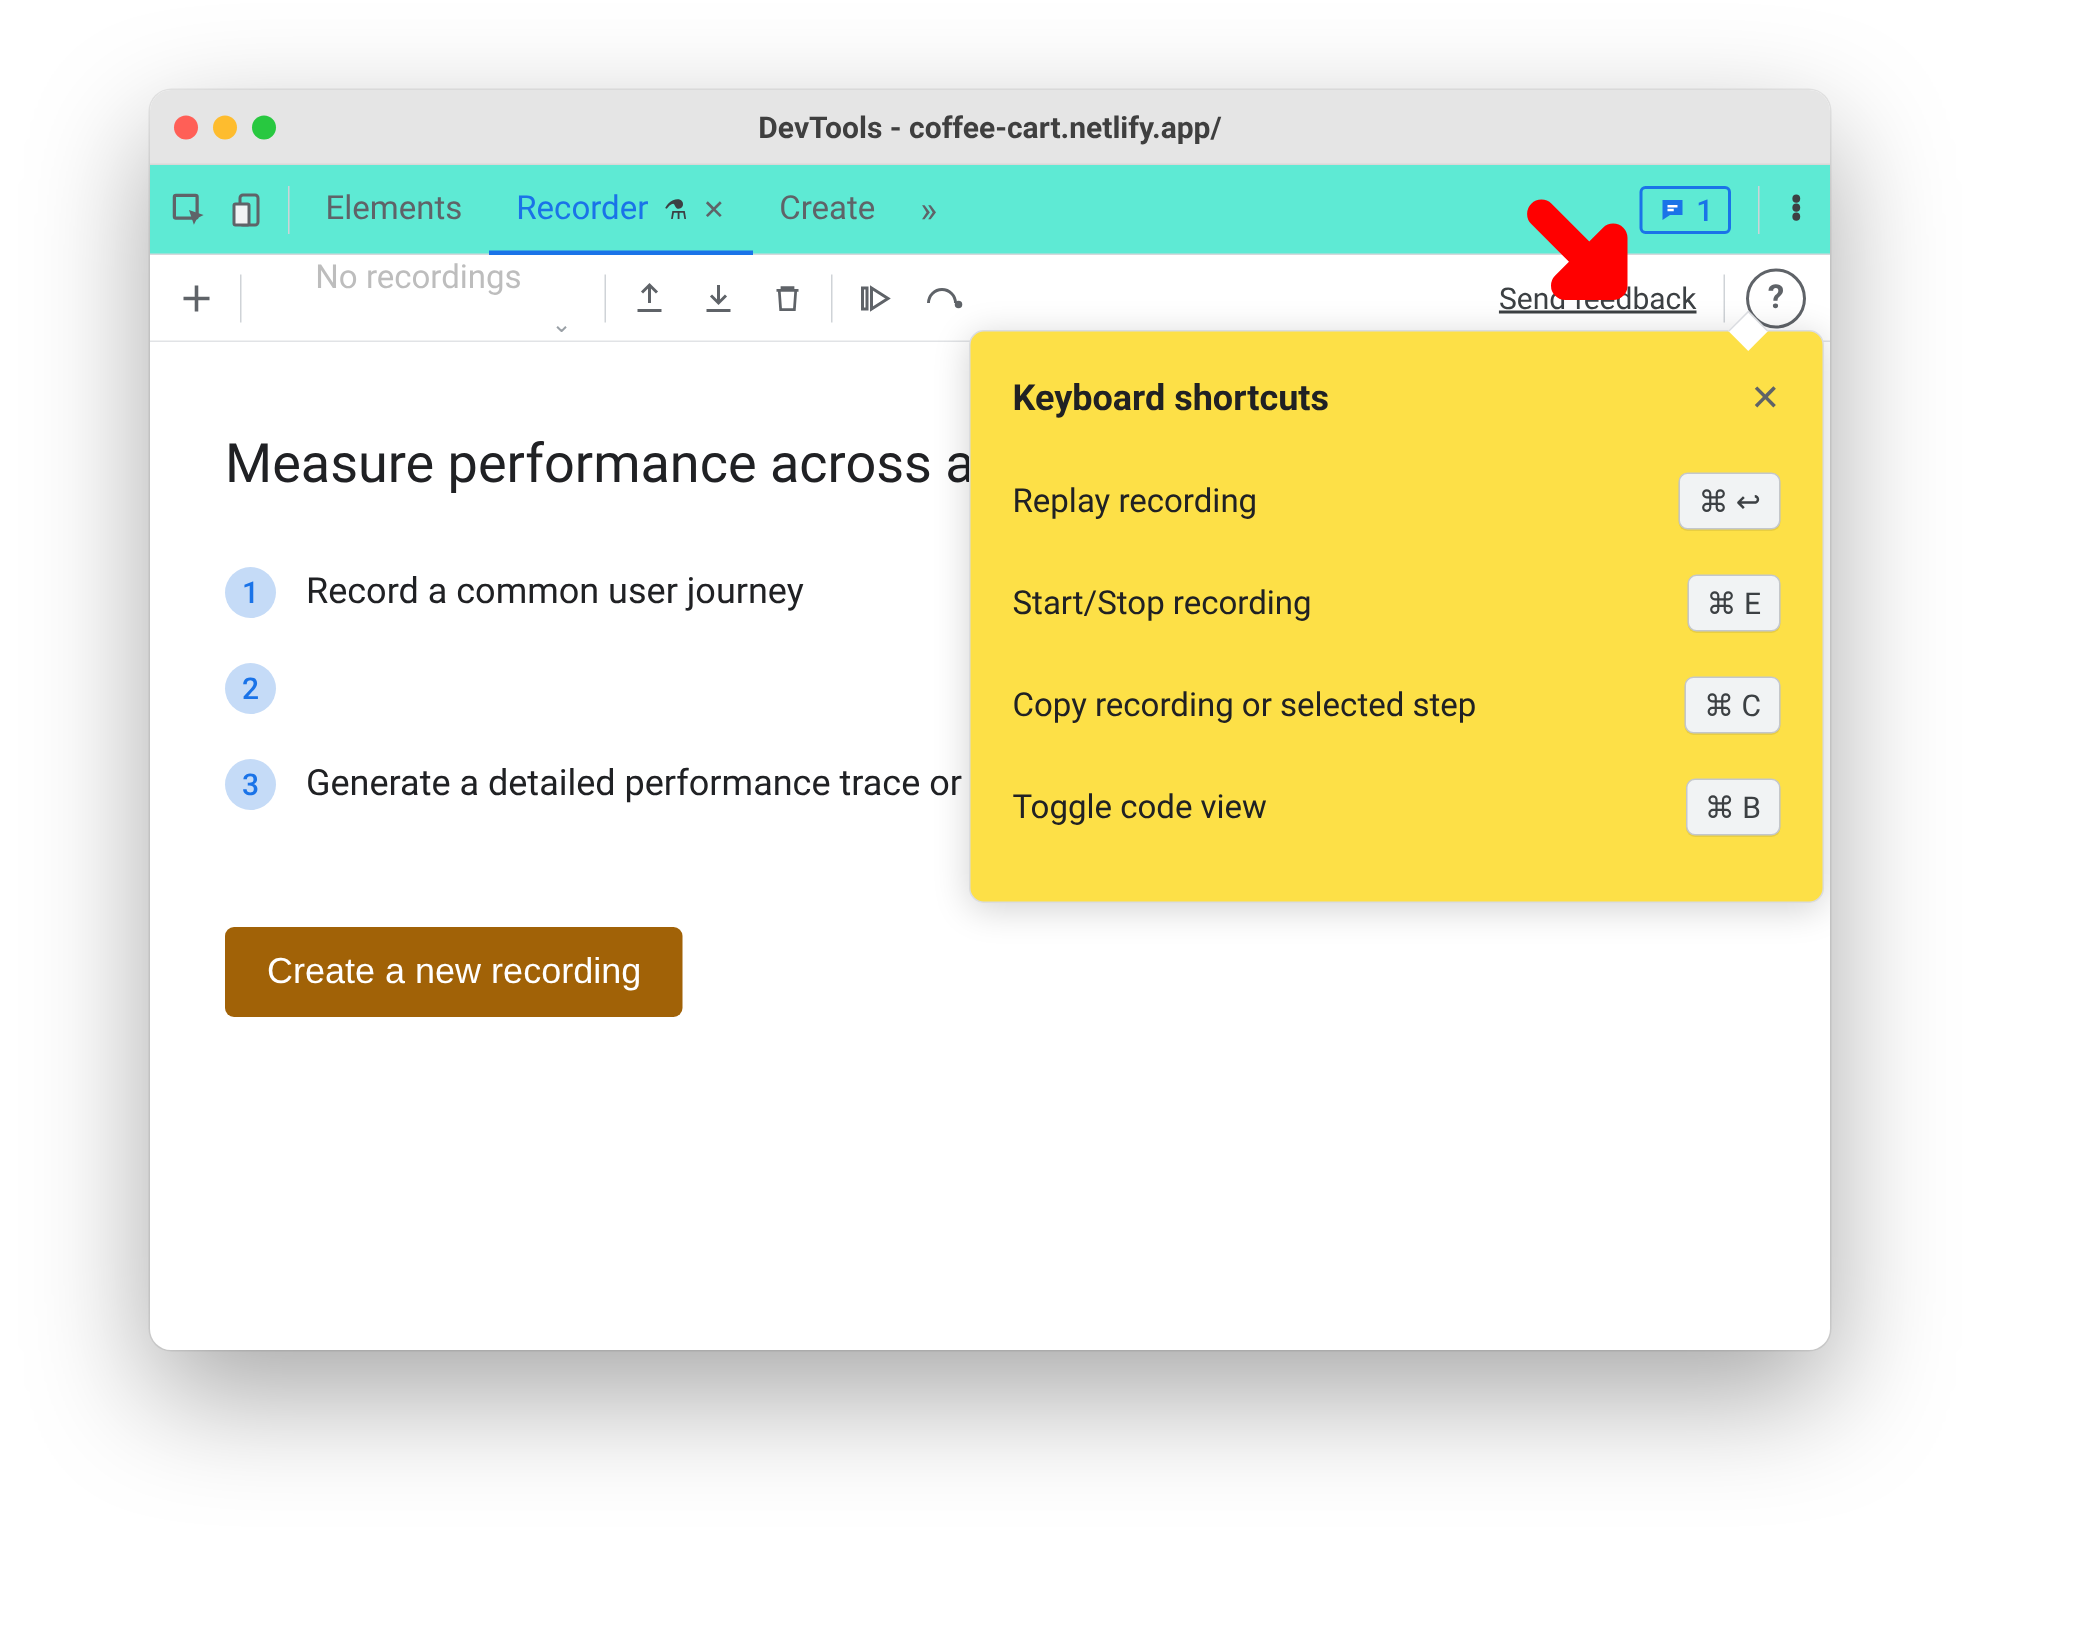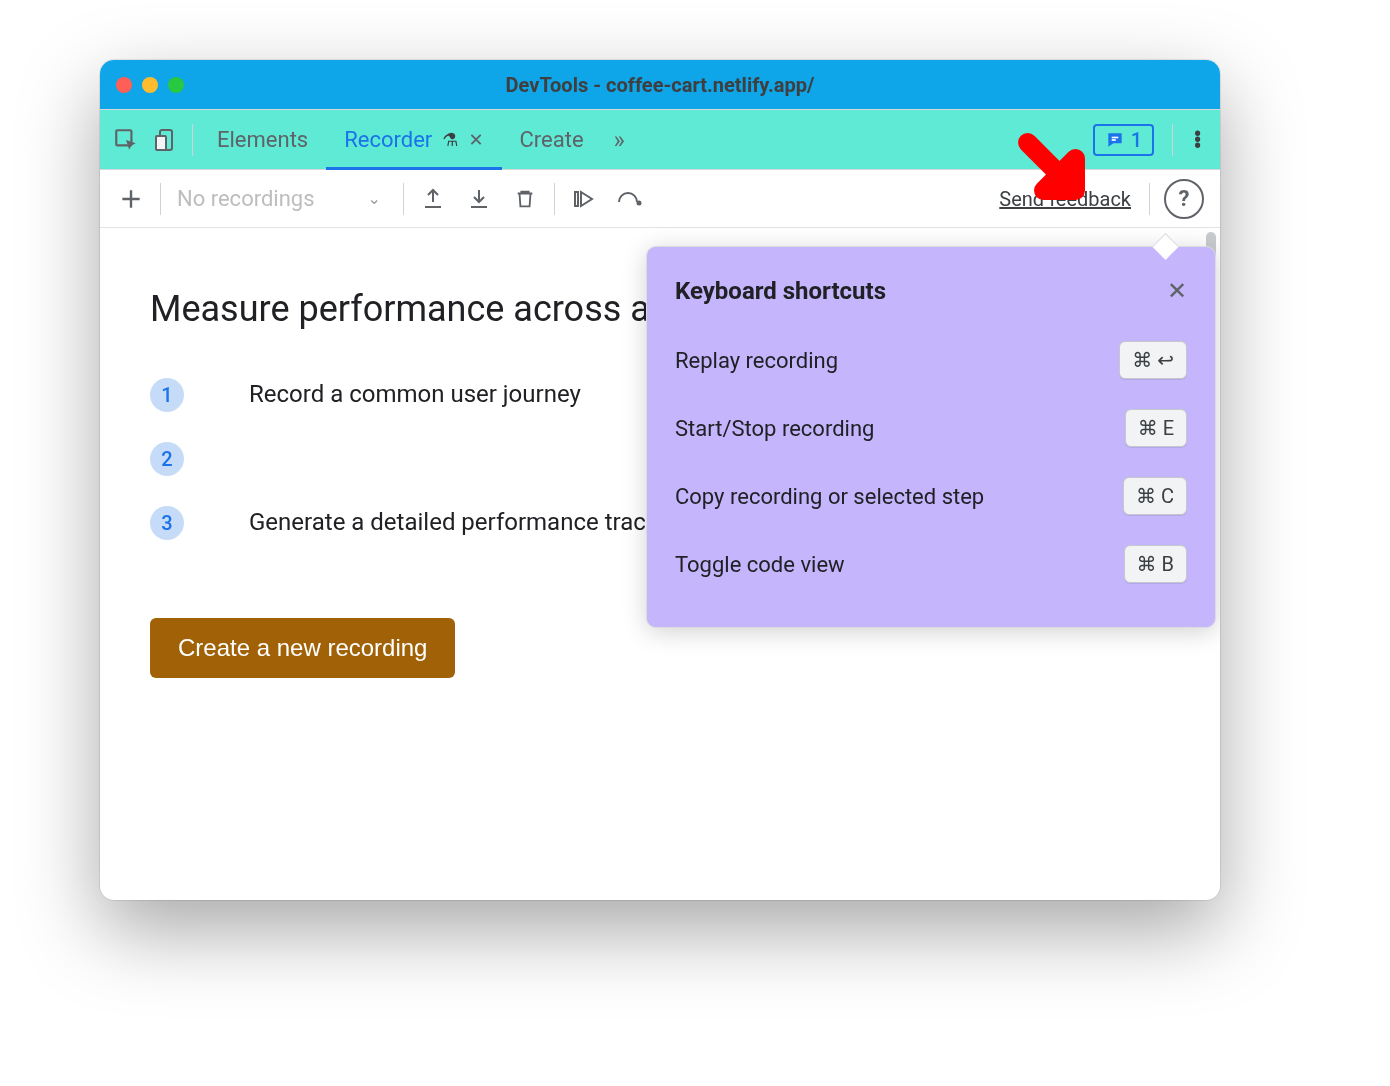--- a/index.html
+++ b/index.html
@@ -16,21 +16,21 @@
   top: 60px;
   width: 1120px;
   height: 840px;
   background: #fff;
   border-radius: 14px;
   box-shadow: 0 30px 80px rgba(0,0,0,0.35), 0 0 0 1px rgba(0,0,0,0.08);
   overflow: hidden;
 }
 .titlebar {
   height: 50px;
-  background: #0ea5e9;
+  background: #e5e5e5;
   border-bottom: 1px solid #d9d8d7;
   display: flex;
   align-items: center;
   padding: 0 16px;
   position: relative;
 }
 .traffic { display: flex; gap: 10px; }
 .traffic span { width: 16px; height: 16px; border-radius: 50%; display: block; }
 .t-red { background: #ff5f57; }
 .t-yellow { background: #febc2e; }
@@ -78,21 +78,21 @@
   height: 58px; background: #fff; border-bottom: 1px solid #e1e3e6;
   display: flex; align-items: center; padding: 0 8px;
 }
 .toolbar .tbtn {
   width: 46px; height: 46px; display: flex; align-items: center; justify-content: center;
   color: #5f6368; cursor: pointer;
 }
 .dropdown {
   display: flex; align-items: center; gap: 8px;
   color: #bdbdbd; font-size: 22px; padding: 0 16px 0 10px;
-  cursor: pointer; min-width: 230px;
+  cursor: pointer; min-width: 230px; flex-direction: column;
 }
 .dropdown .chev { color: #9aa0a6; font-size: 16px; margin-left: auto; }
 .feedback {
   font-size: 20px; color: #3c4043; text-decoration: underline; cursor: pointer;
   margin-right: 12px;
 }
 .helpbtn {
   width: 40px; height: 40px; border: 2.5px solid #5f6368; border-radius: 50%;
   display: flex; align-items: center; justify-content: center;
   font-size: 22px; color: #5f6368; font-weight: 700; cursor: pointer;
@@ -107,34 +107,34 @@
   font-size: 36px; color: #202124; font-weight: 400; line-height: 1.5;
   margin-bottom: 40px;
 }
 .step { display: flex; gap: 20px; margin-bottom: 28px; }
 .stepnum {
   width: 34px; height: 34px; border-radius: 50%; background: #c5dbf7;
   color: #1a73e8; font-size: 20px; font-weight: 500;
   display: flex; align-items: center; justify-content: center; flex-shrink: 0;
   margin-top: 2px;
 }
-.steptext { font-size: 24px; color: #202124; line-height: 1.5; margin-left: 45px; }
+.steptext { font-size: 24px; color: #202124; line-height: 1.5; }
 .cta {
   margin-top: 50px; background: #a16207; color: #fff; border: none;
   padding: 16px 28px; font-size: 24px; font-weight: 500; border-radius: 6px;
   cursor: pointer;
 }
 .scrollbar {
   position: absolute; right: 4px; top: 172px; width: 10px; height: 200px;
   background: #c9cccf; border-radius: 6px;
 }
 
 .popup {
-  position: absolute; top: 186px; left: 546px; width: 570px;
-  background: #c4b5fd; border: 1px solid #dadce0; border-radius: 10px;
+  position: absolute; top: 160px; left: 546px; width: 570px;
+  background: #fde047; border: 1px solid #dadce0; border-radius: 10px;
   box-shadow: 0 4px 24px rgba(0,0,0,0.18);
   padding: 30px 28px 20px 28px;
 }
 .popup::before {
   content: ""; position: absolute; top: -10px; right: 40px;
   width: 18px; height: 18px; background: #fff;
   border-left: 1px solid #dadce0; border-top: 1px solid #dadce0;
   transform: rotate(45deg);
 }
 .popup-head { display: flex; justify-content: space-between; align-items: center; margin-bottom: 36px; }

